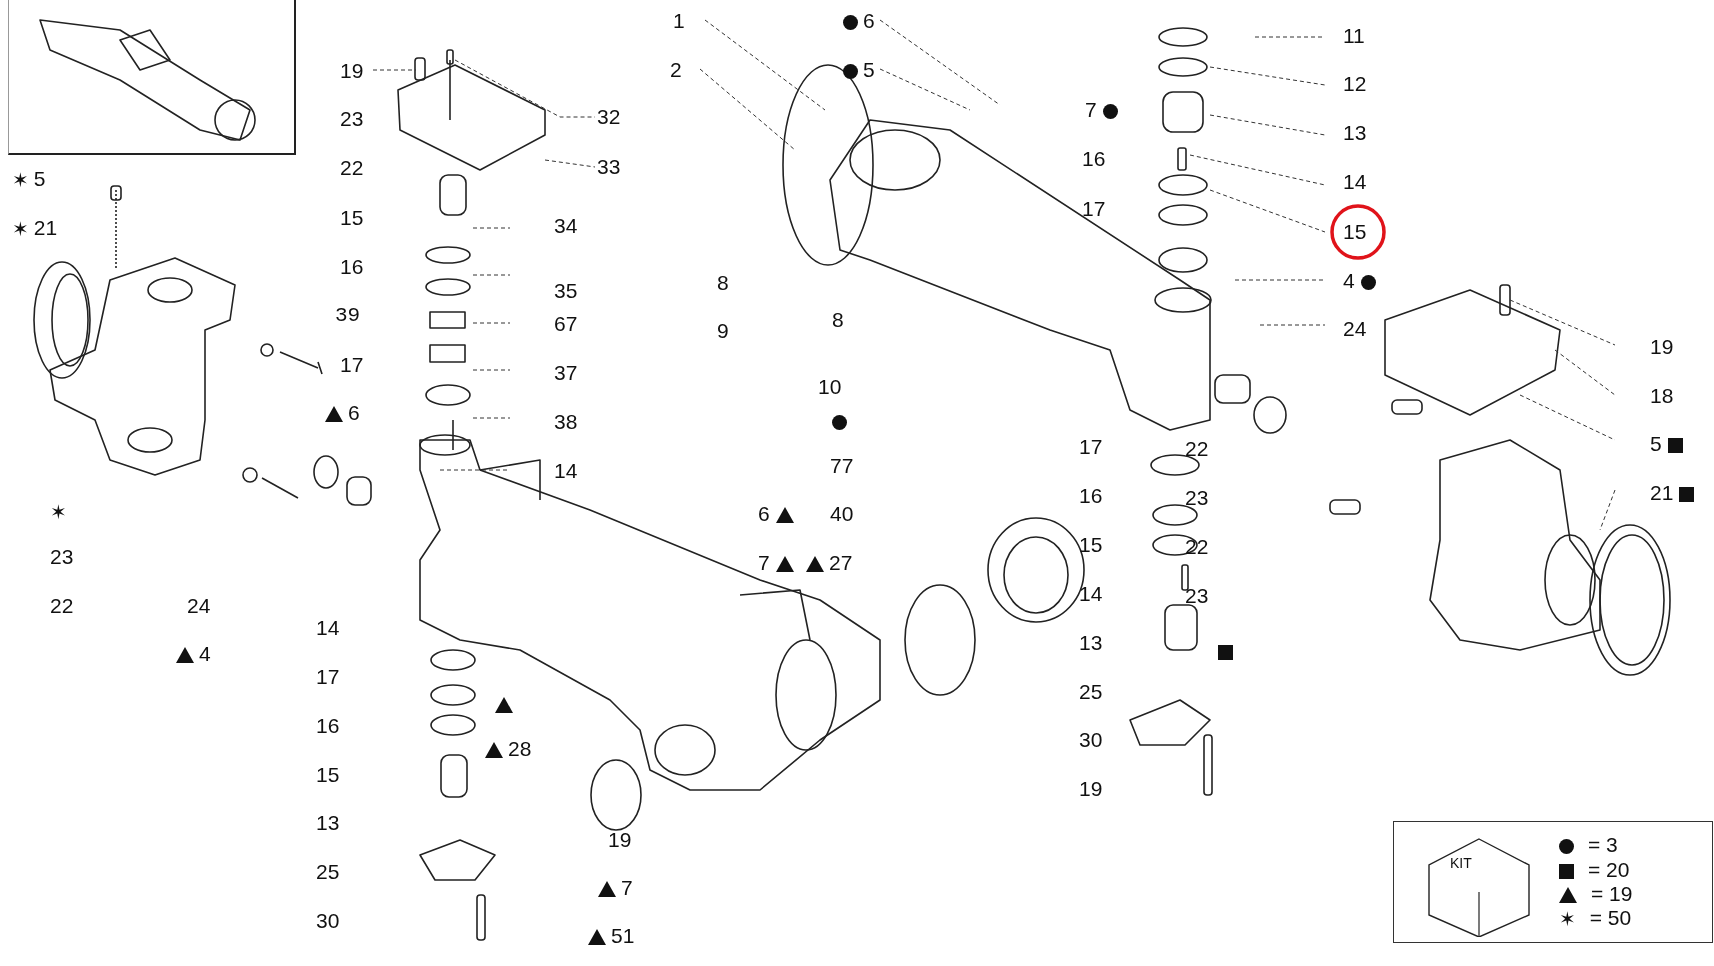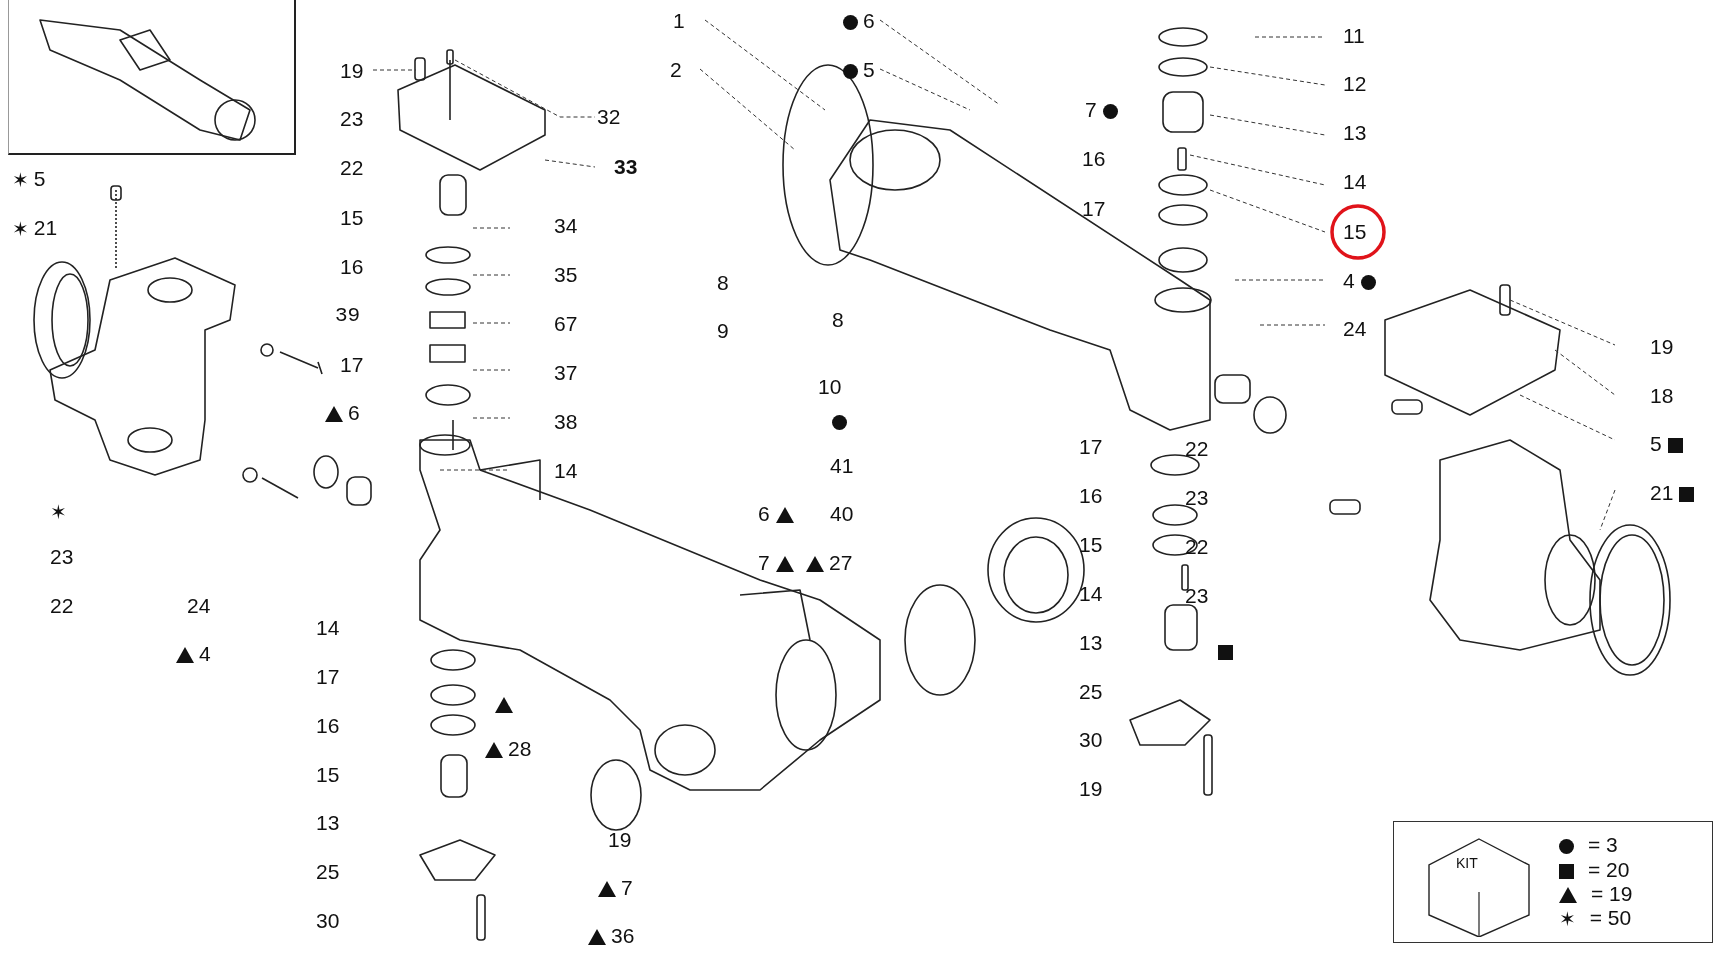--- a/index.html
+++ b/index.html
@@ -11,21 +11,21 @@
   .sym { display:inline-block; vertical-align:middle; }
   .sym-circle { width:15px; height:15px; border-radius:50%; background:#111; }
   .sym-square { width:15px; height:15px; background:#111; }
   .sym-triangle { width:0; height:0; border-left:9px solid transparent; border-right:9px solid transparent; border-bottom:16px solid #111; }
   .sym-star { font-size:20px; line-height:18px; }
   .inset { position:absolute; left:8px; top:0; width:285px; height:153px;
            border-right:2px solid #222; border-bottom:2px solid #222; border-left:1px solid #999; }
   .legend { position:absolute; left:1393px; top:821px; width:318px; height:120px;
             border:1.5px solid #333; background:#fff; }
   .legend .kit { position:absolute; left:30px; top:15px; width:110px; height:100px; }
-  .legend .kit-label { position:absolute; left:62px; top:33px; font-size:14px; }
+  .legend .kit-label { position:absolute; left:56px; top:33px; font-size:14px; }
   .legend-row { position:absolute; left:165px; font-size:21px; line-height:22px; }
   .legend-row .sym { margin-right:14px; }
 </style>
 </head>
 <body>
 
 <svg id="canvas" viewBox="0 0 1714 966" xmlns="http://www.w3.org/2000/svg">
   <g fill="none" stroke="#222" stroke-width="1.6" stroke-linejoin="round">
 
     <g>
@@ -150,27 +150,27 @@
   </g>
 
   <circle cx="1358" cy="232" r="26" fill="none" stroke="#e0131a" stroke-width="3.5"></circle>
 </svg>
 
 <div class="inset"></div>
 
 <div id="labels">
     <div class="lbl" style="left: 340px; top: 60px;"><span>19</span></div>
     <div class="lbl" style="left: 597px; top: 106px;"><span>32</span></div>
-    <div class="lbl" style="left: 614px; top: 156px; font-weight: bold;"><span>33</span></div>
+    <div class="lbl" style="left: 597px; top: 156px;"><span>33</span></div>
     <div class="lbl" style="left: 340px; top: 108px;"><span>23</span></div>
     <div class="lbl" style="left: 340px; top: 157px;"><span>22</span></div>
     <div class="lbl" style="left: 340px; top: 207px;"><span>15</span></div>
     <div class="lbl" style="left: 340px; top: 256px;"><span>16</span></div>
     <div class="lbl" style="left: 554px; top: 215px;"><span>34</span></div>
-    <div class="lbl" style="left: 554px; top: 264px; text-align: right;"><span>35</span></div>
+    <div class="lbl" style="left: 554px; top: 280px; text-align: right;"><span>35</span></div>
     <div class="lbl" style="left: 335px; top: 305px; font-family: Liberation Mono, monospace;"><span>39</span></div>
     <div class="lbl" style="left: 554px; top: 313px;"><span>67</span></div>
     <div class="lbl" style="left: 340px; top: 354px;"><span>17</span></div>
     <div class="lbl" style="left: 554px; top: 362px;"><span>37</span></div>
     <div class="lbl" style="left: 325px; top: 402px;"><span class="sym sym-triangle" style="margin-right: 5px;"></span><span>6</span></div>
     <div class="lbl" style="left: 554px; top: 411px;"><span>38</span></div>
     <div class="lbl" style="left: 554px; top: 460px;"><span>14</span></div>
     <div class="lbl" style="left: 12px; top: 168px;"><span class="sym sym-star" style="margin-right: 5px;">✶</span><span>5</span></div>
     <div class="lbl" style="left: 12px; top: 217px;"><span class="sym sym-star" style="margin-right: 5px;">✶</span><span>21</span></div>
     <div class="lbl" style="left: 50px; top: 500px;"><span class="sym sym-star" style="margin-right: 5px;">✶</span><span></span></div>
@@ -182,32 +182,32 @@
     <div class="lbl" style="left: 316px; top: 666px;"><span>17</span></div>
     <div class="lbl" style="left: 495px; top: 693px;"><span class="sym sym-triangle" style="margin-right: 5px;"></span><span></span></div>
     <div class="lbl" style="left: 316px; top: 715px;"><span>16</span></div>
     <div class="lbl" style="left: 485px; top: 738px;"><span class="sym sym-triangle" style="margin-right: 5px;"></span><span>28</span></div>
     <div class="lbl" style="left: 316px; top: 764px;"><span>15</span></div>
     <div class="lbl" style="left: 316px; top: 812px;"><span>13</span></div>
     <div class="lbl" style="left: 608px; top: 829px;"><span>19</span></div>
     <div class="lbl" style="left: 316px; top: 861px;"><span>25</span></div>
     <div class="lbl" style="left: 598px; top: 877px;"><span class="sym sym-triangle" style="margin-right: 5px;"></span><span>7</span></div>
     <div class="lbl" style="left: 316px; top: 910px;"><span>30</span></div>
-    <div class="lbl" style="left: 588px; top: 925px;"><span class="sym sym-triangle" style="margin-right: 5px;"></span><span>36</span></div>
+    <div class="lbl" style="left: 588px; top: 925px;"><span class="sym sym-triangle" style="margin-right: 5px;"></span><span>51</span></div>
     <div class="lbl" style="left: 673px; top: 10px;"><span>1</span></div>
     <div class="lbl" style="left: 670px; top: 59px;"><span>2</span></div>
     <div class="lbl" style="left: 843px; top: 10px;"><span class="sym sym-circle" style="margin-right: 5px;"></span><span>6</span></div>
     <div class="lbl" style="left: 843px; top: 59px;"><span class="sym sym-circle" style="margin-right: 5px;"></span><span>5</span></div>
     <div class="lbl" style="left: 1085px; top: 99px;"><span>7</span><span class="sym sym-circle" style="margin-left: 6px;"></span></div>
     <div class="lbl" style="left: 717px; top: 272px;"><span>8</span></div>
     <div class="lbl" style="left: 717px; top: 320px;"><span>9</span></div>
     <div class="lbl" style="left: 832px; top: 309px;"><span>8</span></div>
     <div class="lbl" style="left: 818px; top: 357px; margin-top: 19px;"><span>10</span></div>
     <div class="lbl" style="left: 832px; top: 410px;"><span class="sym sym-circle" style="margin-right: 5px;"></span><span></span></div>
-    <div class="lbl" style="left: 830px; top: 455px;"><span>41</span></div>
+    <div class="lbl" style="left: 830px; top: 455px;"><span>77</span></div>
     <div class="lbl" style="left: 830px; top: 503px;"><span>40</span></div>
     <div class="lbl" style="left: 758px; top: 503px;"><span>6</span><span class="sym sym-triangle" style="margin-left: 6px;"></span></div>
     <div class="lbl" style="left: 758px; top: 552px;"><span>7</span><span class="sym sym-triangle" style="margin-left: 6px;"></span></div>
     <div class="lbl" style="left: 806px; top: 552px;"><span class="sym sym-triangle" style="margin-right: 5px;"></span><span>27</span></div>
     <div class="lbl" style="left: 1343px; top: 25px;"><span>11</span></div>
     <div class="lbl" style="left: 1343px; top: 73px;"><span>12</span></div>
     <div class="lbl" style="left: 1343px; top: 122px;"><span>13</span></div>
     <div class="lbl" style="left: 1082px; top: 148px;"><span>16</span></div>
     <div class="lbl" style="left: 1343px; top: 171px;"><span>14</span></div>
     <div class="lbl" style="left: 1082px; top: 198px;"><span>17</span></div>

